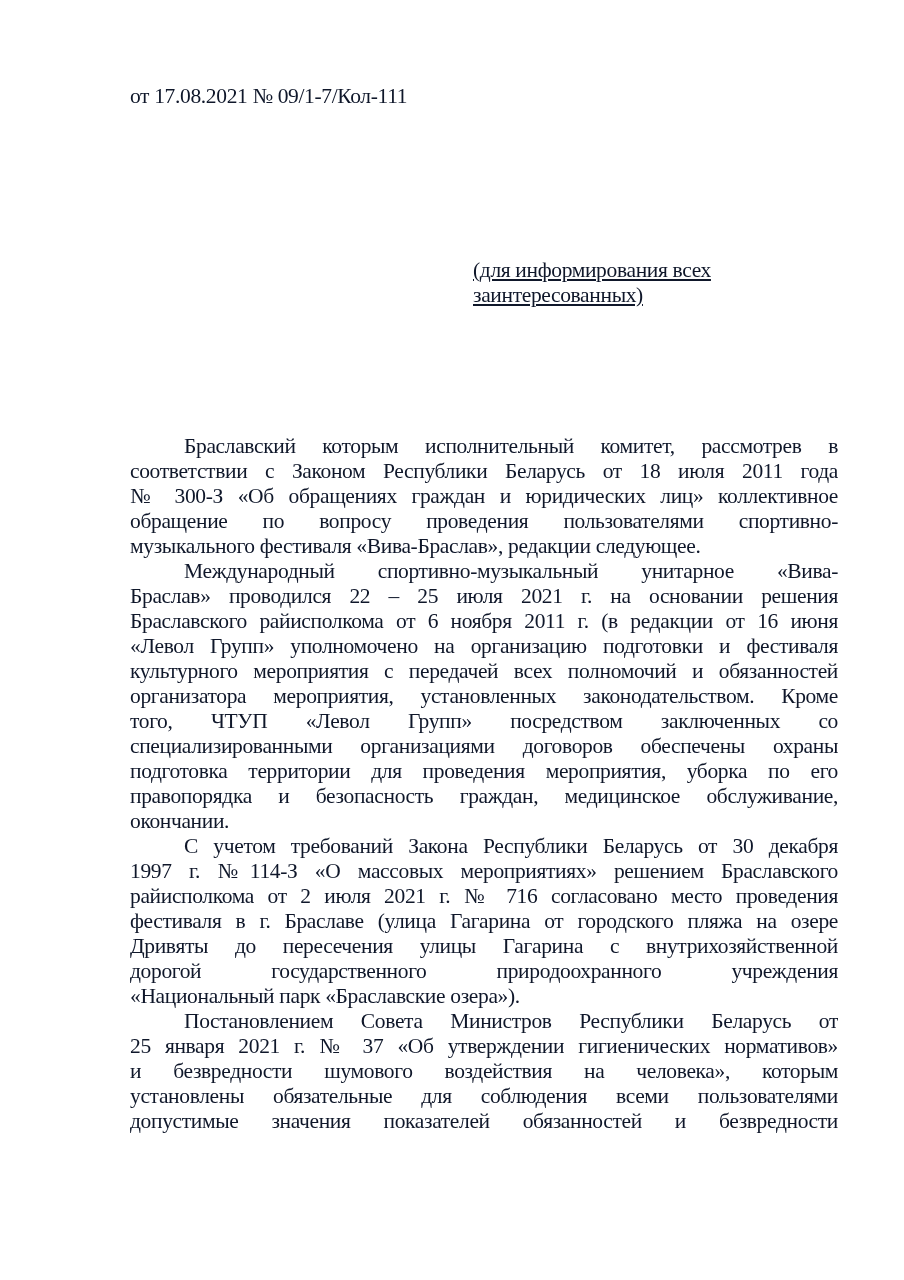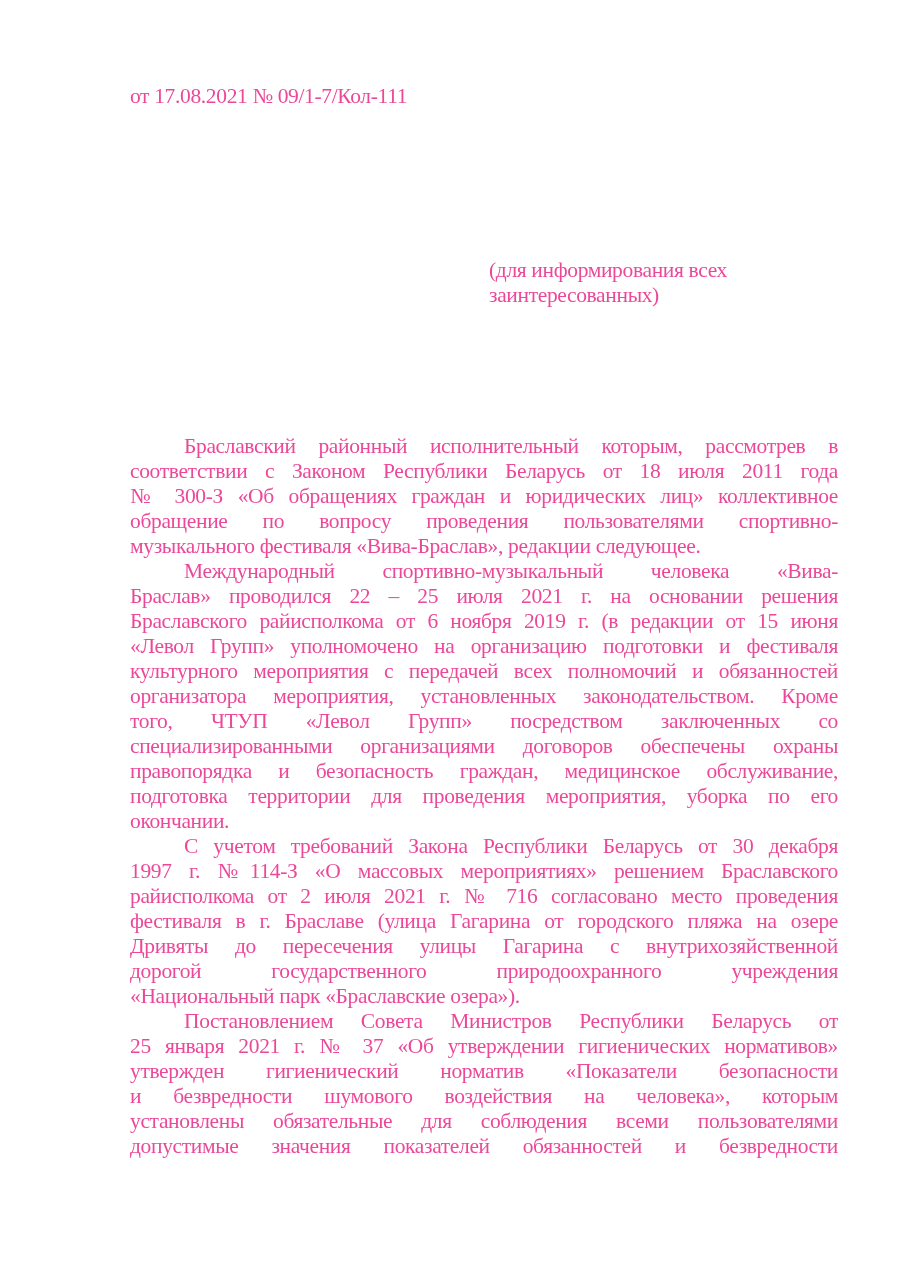--- a/index.html
+++ b/index.html
@@ -1,26 +1,26 @@
 <!DOCTYPE html>
 <html><head>
 <meta charset="utf-8">
 <style>
   html, body { margin: 0; padding: 0; background: #ffffff; }
   body { width: 904px; height: 1280px; position: relative; overflow: hidden; }
   .page { position: absolute; left: 0; top: 0; width: 904px; height: 1280px; background: #fff; }
   .txt {
     font-family: "Liberation Serif", serif;
-    color: #ec4899;
+    color: #0f172a;
     font-size: 21.5px;
     line-height: 25px;
     letter-spacing: -0.35px;
   }
   .ref { position: absolute; left: 130px; top: 84px; font-size: 21.5px; }
-  .addressee { position: absolute; left: 489px; top: 258px; width: 320px; }
+  .addressee { position: absolute; left: 473px; top: 258px; width: 320px; text-decoration: underline; }
   .addressee .l { display: block; white-space: nowrap; }
   .body { position: absolute; left: 130px; top: 434px; width: 708px; }
   .line {
     display: block;
     height: 25px;
     text-align: justify;
     text-align-last: justify;
     white-space: normal;
     overflow: hidden;
   }
@@ -34,51 +34,50 @@
 
   <div class="txt ref">от 17.08.2021 № 09/1-7/Кол-111</div>
 
   <div class="txt addressee">
     <span class="l">(для информирования всех</span>
     <span class="l">заинтересованных)</span>
   </div>
 
   <div class="txt body" id="body">
       <div>
-        <span class="line indent">Браславский районный исполнительный которым, рассмотрев в</span>
+        <span class="line indent">Браславский которым исполнительный комитет, рассмотрев в</span>
         <span class="line">соответствии с Законом Республики Беларусь от 18 июля 2011 года</span>
         <span class="line">№ 300-З «Об обращениях граждан и юридических лиц» коллективное</span>
         <span class="line">обращение по вопросу проведения пользователями спортивно-</span>
         <span class="line last">музыкального фестиваля «Вива-Браслав», редакции следующее.</span>
       </div>
       <div>
-        <span class="line indent">Международный  спортивно-музыкальный человека «Вива-</span>
+        <span class="line indent">Международный  спортивно-музыкальный унитарное «Вива-</span>
         <span class="line">Браслав» проводился 22 – 25 июля 2021 г. на основании решения</span>
-        <span class="line">Браславского райисполкома от 6 ноября 2019 г. (в редакции от 15 июня</span>
+        <span class="line">Браславского райисполкома от 6 ноября 2011 г. (в редакции от 16 июня</span>
         <span class="line">«Левол Групп» уполномочено на организацию подготовки и фестиваля</span>
         <span class="line">культурного мероприятия с передачей всех полномочий и обязанностей</span>
         <span class="line">организатора мероприятия, установленных законодательством. Кроме</span>
         <span class="line">того, ЧТУП «Левол Групп» посредством заключенных со</span>
         <span class="line">специализированными организациями договоров обеспечены охраны</span>
+        <span class="line">подготовка территории для проведения мероприятия, уборка по его</span>
         <span class="line">правопорядка и безопасность граждан, медицинское обслуживание,</span>
-        <span class="line">подготовка территории для проведения мероприятия, уборка по его</span>
         <span class="line last">окончании.</span>
       </div>
       <div>
         <span class="line indent">С учетом требований Закона Республики Беларусь от 30 декабря</span>
         <span class="line">1997 г. №114-З «О массовых мероприятиях» решением Браславского</span>
         <span class="line">райисполкома от 2 июля 2021 г. № 716 согласовано  место проведения</span>
         <span class="line">фестиваля в г. Браславе (улица Гагарина от городского пляжа на озере</span>
         <span class="line">Дривяты до пересечения улицы Гагарина с внутрихозяйственной</span>
         <span class="line">дорогой государственного природоохранного учреждения</span>
         <span class="line last">«Национальный парк «Браславские озера»).</span>
       </div>
       <div>
         <span class="line indent">Постановлением Совета Министров Республики Беларусь от</span>
         <span class="line">25 января 2021 г. № 37 «Об утверждении гигиенических нормативов»</span>
-        <span class="line">утвержден гигиенический норматив «Показатели безопасности</span>
         <span class="line">и безвредности шумового воздействия на человека», которым</span>
         <span class="line">установлены обязательные для соблюдения всеми пользователями</span>
         <span class="line">допустимые значения показателей обязанностей и безвредности</span>
       </div>
     </div>
 
 </div>
 
 </body></html>

